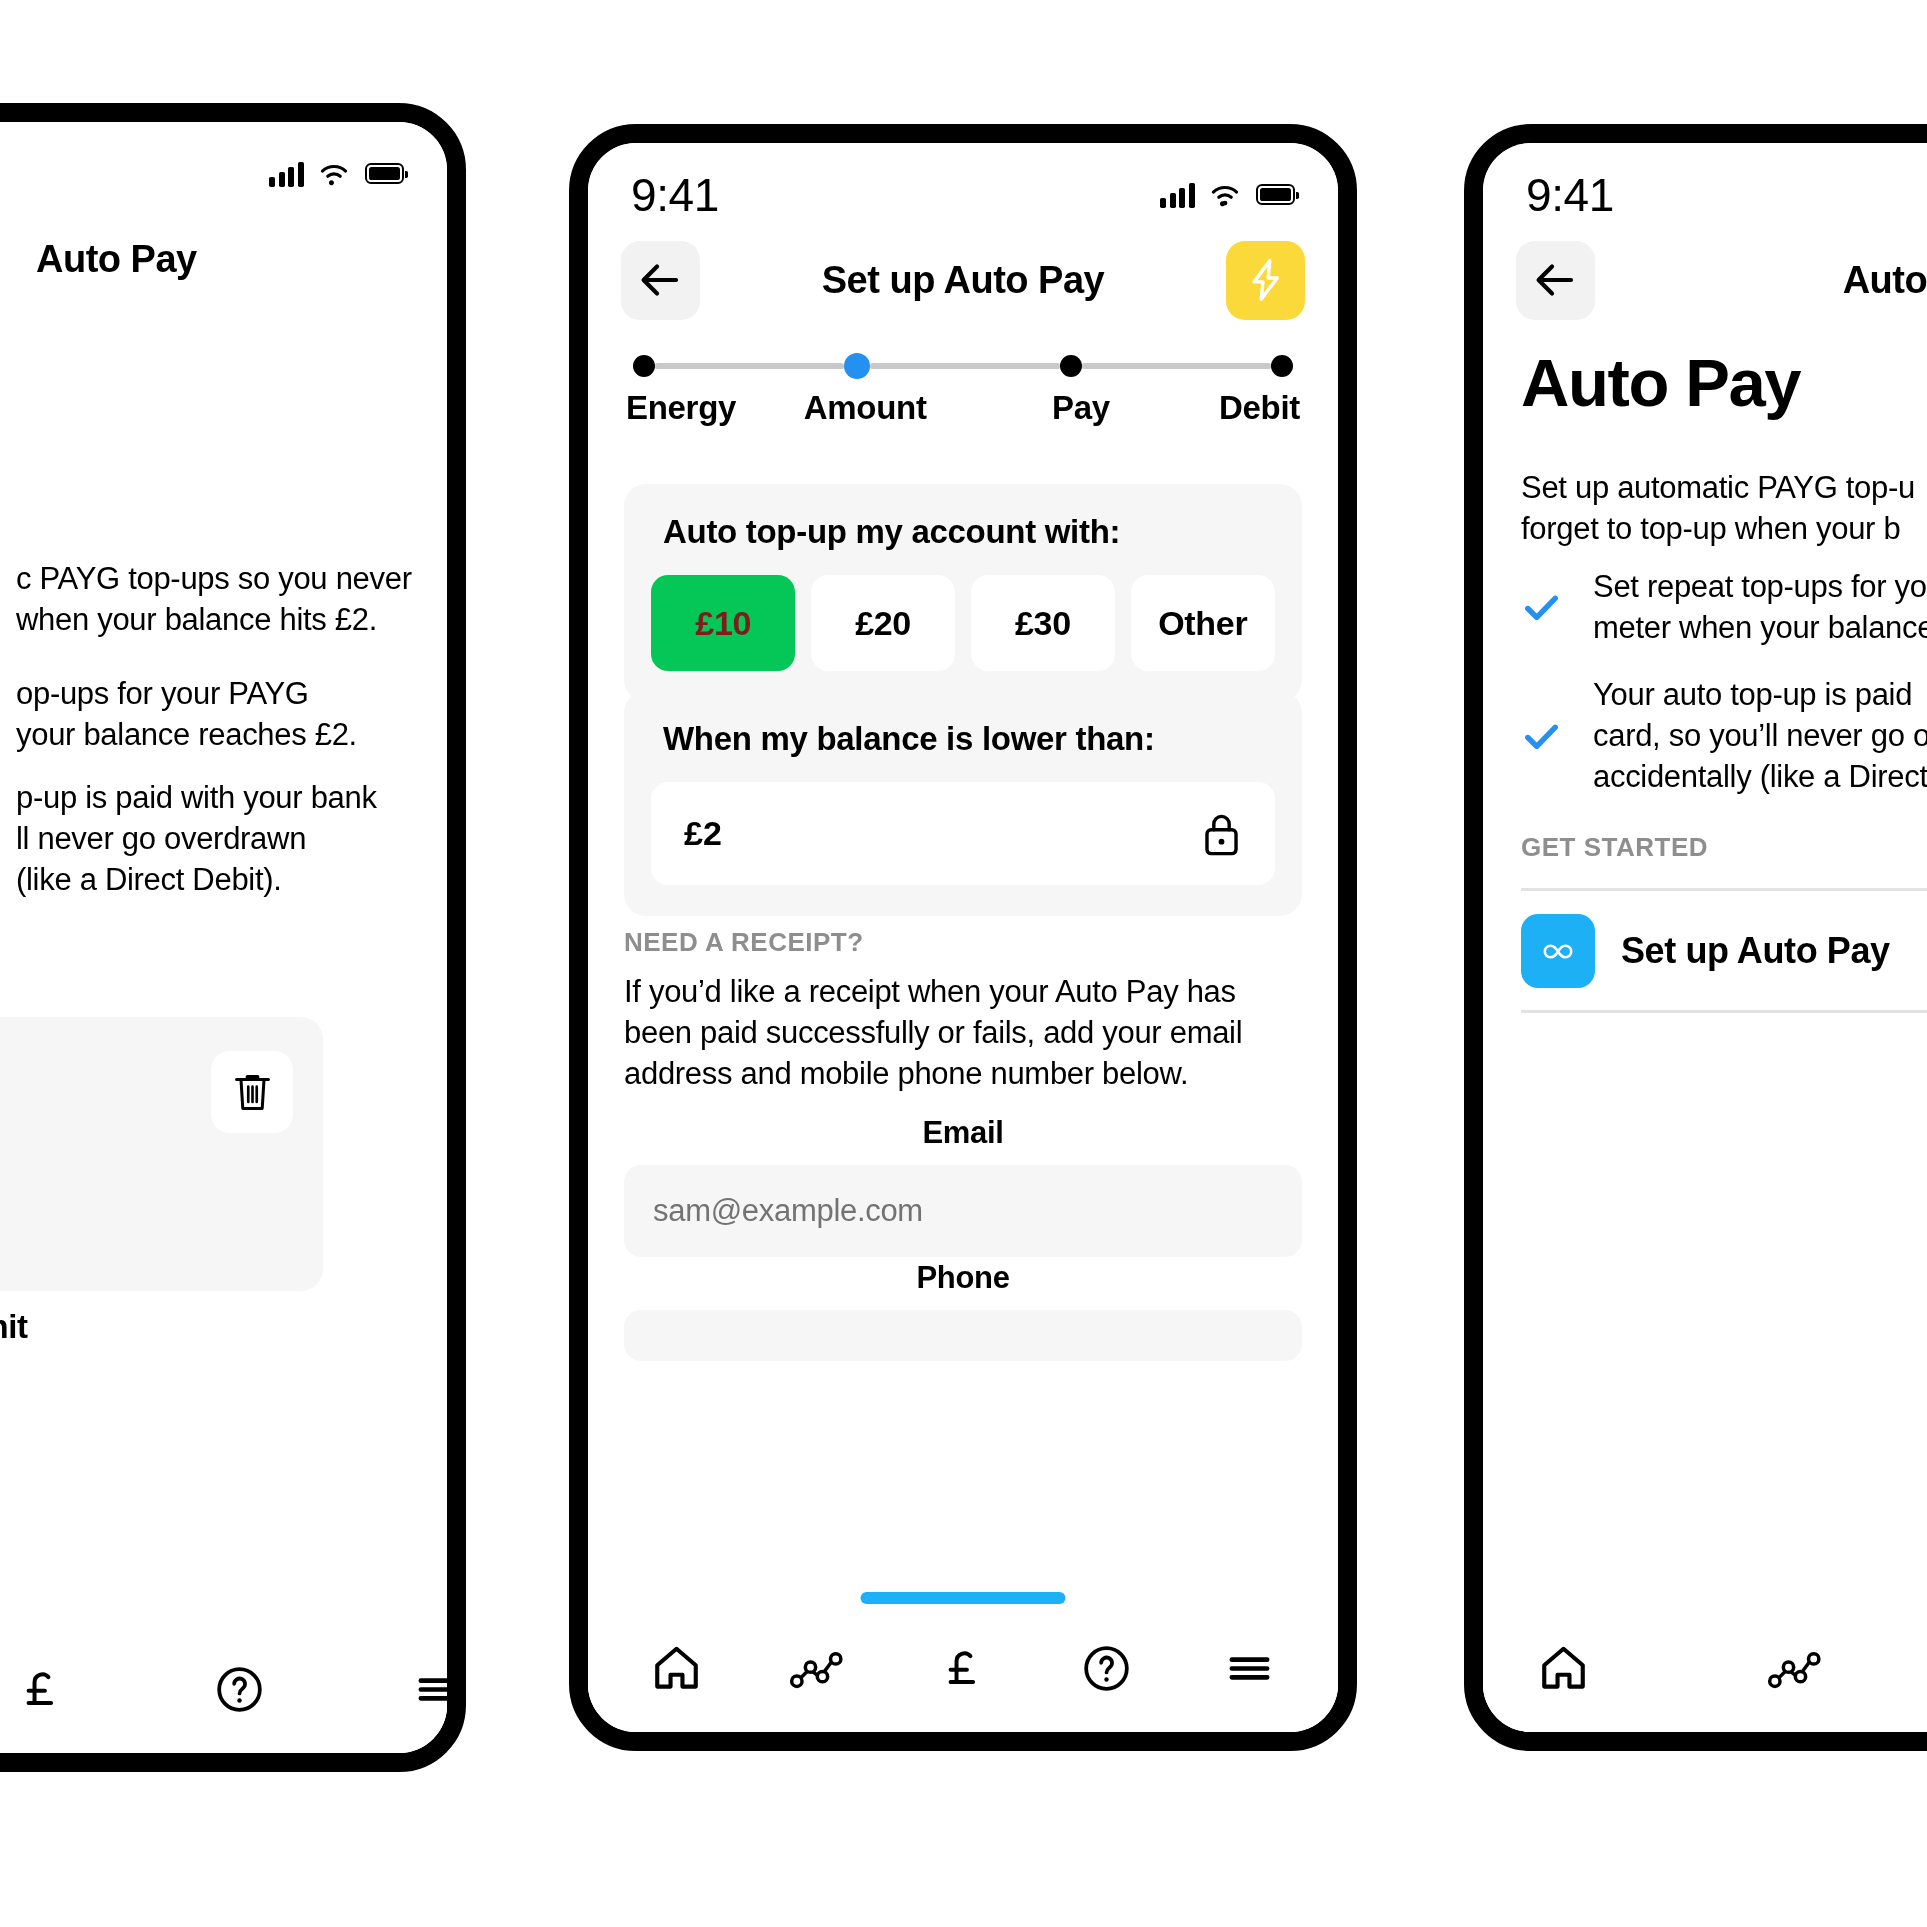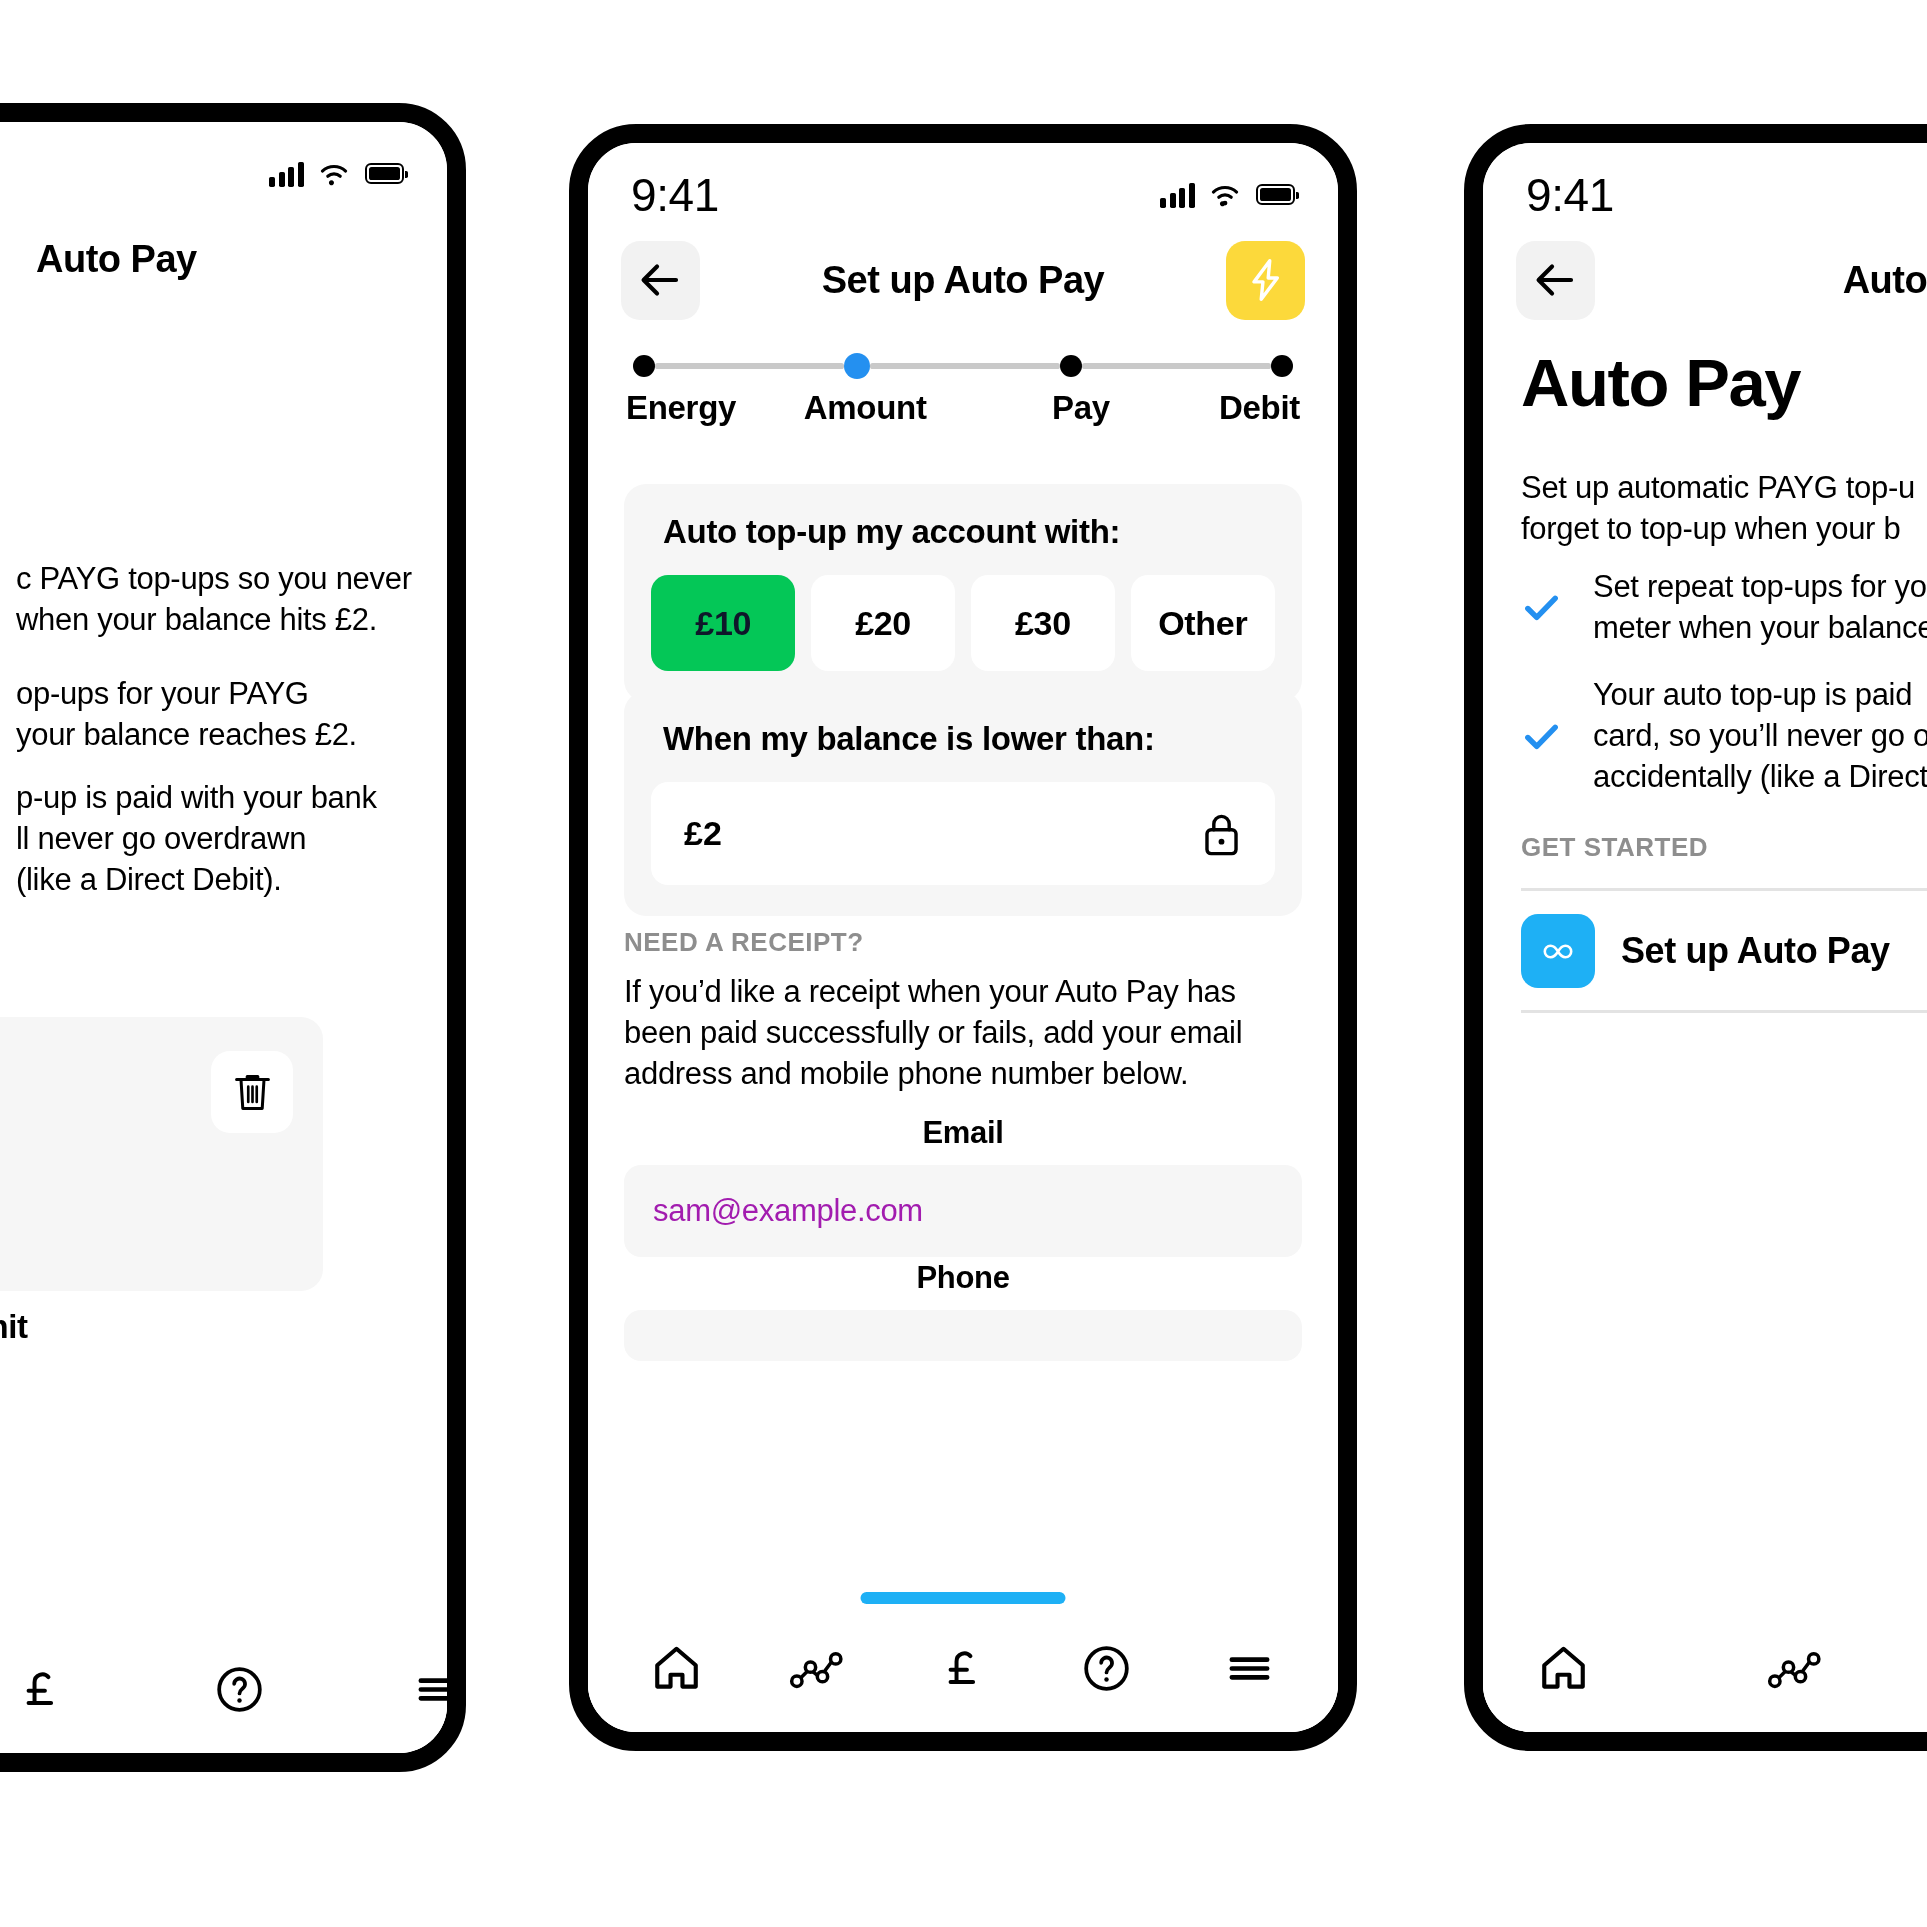--- a/index.html
+++ b/index.html
@@ -233,21 +233,21 @@
     display: flex;
     align-items: center;
     justify-content: center;
     font-size: 34px;
     font-weight: 700;
     color: #000;
     letter-spacing: -0.3px;
   }
   .amount-chip.selected {
     background: #04c757;
-    color: #0f172a;
+    color: #7f1d1d;
   }
 
   .threshold-field {
     height: 103px;
     border-radius: 17px;
     background: #ffffff;
     display: flex;
     align-items: center;
     justify-content: space-between;
     padding: 0 33px;
@@ -288,21 +288,21 @@
   }
   .text-input {
     height: 92px;
     border-radius: 17px;
     background: #f6f6f6;
     display: flex;
     align-items: center;
     padding: 0 29px;
     box-sizing: border-box;
     font-size: 31px;
-    color: #a21caf;
+    color: #737373;
     letter-spacing: -0.3px;
   }
 
   
   .tabbar {
     position: absolute;
     left: 0;
     right: 0;
     bottom: 0;
     height: 128px;

